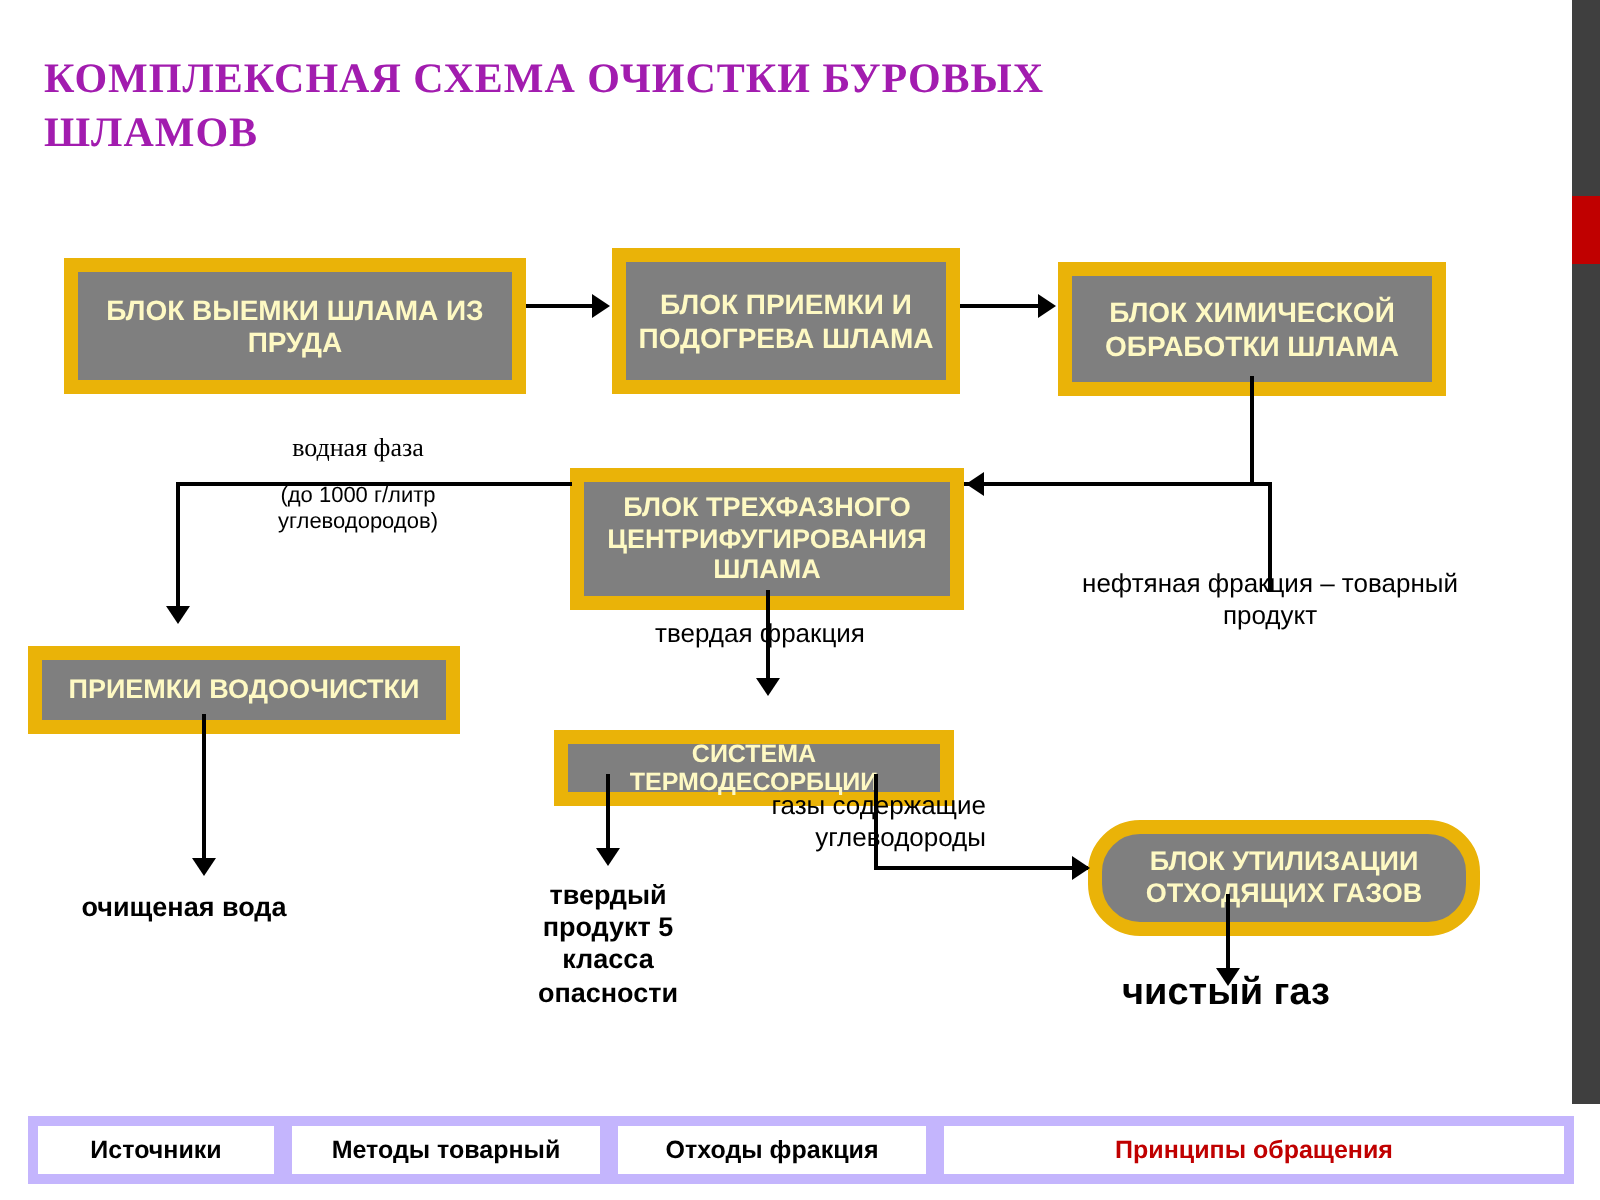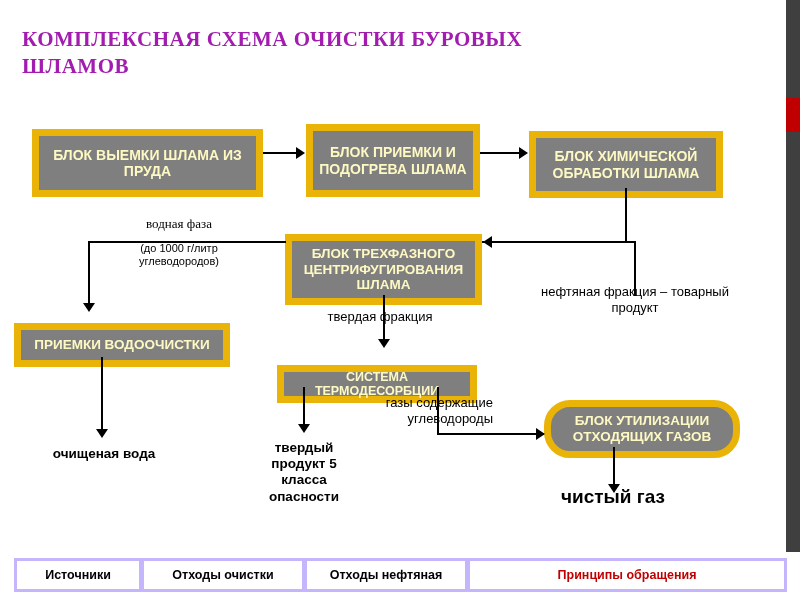--- a/index.html
+++ b/index.html
@@ -81,21 +81,21 @@
     border-right: 9px solid #000000;
   }
 
   
   #tabbar {
     position: absolute; left: 14px; bottom: 8px;
     width: 772px; height: 34px;
     display: flex;
   }
   .tab {
-    border: 3px solid #c4b5fd;
+    border: 5px solid #c4b5fd;
     background: #ffffff;
     margin-right: -1px;
     display: flex; align-items: center; justify-content: center;
     font-size: 12.5px;
     font-weight: bold;
     color: #000000;
     white-space: nowrap;
     padding: 0 6px;
   }
   .tab.active { color: #c00000; }
@@ -114,21 +114,21 @@
 <div class="node" style="left:306px; top:114px; width:174px; height:73px; font-size:14px;">БЛОК ПРИЕМКИ И ПОДОГРЕВА ШЛАМА</div>
 
 <div class="node" style="left:529px; top:121px; width:194px; height:67px; font-size:14px;">БЛОК ХИМИЧЕСКОЙ ОБРАБОТКИ ШЛАМА</div>
 
 <div class="node" style="left:285px; top:224px; width:197px; height:71px; font-size:13.5px;">БЛОК ТРЕХФАЗНОГО ЦЕНТРИФУГИРОВАНИЯ ШЛАМА</div>
 
 <div class="node" style="left:14px; top:313px; width:216px; height:44px; font-size:13.5px;">ПРИЕМКИ ВОДООЧИСТКИ</div>
 
 <div class="node" style="left:277px; top:355px; width:200px; height:38px; font-size:12.5px;">СИСТЕМА ТЕРМОДЕСОРБЦИИ</div>
 
-<div class="node" style="left:544px; top:390px; width:196px; height:58px; font-size:13.5px;border-radius:26px;">БЛОК  УТИЛИЗАЦИИ ОТХОДЯЩИХ ГАЗОВ</div>
+<div class="node" style="left:544px; top:400px; width:196px; height:58px; font-size:13.5px;border-radius:26px;">БЛОК  УТИЛИЗАЦИИ ОТХОДЯЩИХ ГАЗОВ</div>
 
 <div class="hline" style="left:263px; top:152px; width:34px;"></div>
 <div class="arrow-r" style="left:296px; top:147px;"></div>
 
 <div class="hline" style="left:480px; top:152px; width:40px;"></div>
 <div class="arrow-r" style="left:519px; top:147px;"></div>
 
 <div class="vline" style="left:625px; top:188px; height:55px;"></div>
 <div class="hline" style="left:492px; top:241px; width:135px;"></div>
 <div class="arrow-l" style="left:483px; top:236px;"></div>
@@ -157,26 +157,26 @@
 <div class="arrow-d" style="left:608px; top:484px;"></div>
 
 <div class="label" style="left:104px; top:216px; width:150px; font-size:13px;font-family:Liberation Serif, serif;">водная фаза</div>
 
 <div class="label" style="left:100px; top:242px; width:158px; font-size:11px;">(до 1000 г/литр углеводородов)</div>
 
 <div class="label" style="left:300px; top:309px; width:160px; font-size:13px;">твердая фракция</div>
 
 <div class="label" style="left:540px; top:284px; width:190px; font-size:13px;">нефтяная фракция – товарный продукт</div>
 
-<div class="label bold" style="left:24px; top:446px; width:160px; font-size:13.5px;">очищеная вода</div>
+<div class="label bold" style="left:12px; top:446px; width:160px; font-size:13.5px;">очищеная вода</div>
 
 <div class="label bold" style="left:248px; top:440px; width:112px; font-size:13.5px;">твердый продукт 5 класса опасности</div>
 
 <div class="label" style="left:381px; top:395px; width:112px; font-size:13px;text-align:right;">газы содержащие углеводороды</div>
 
 <div class="label bold" style="left:545px; top:486px; width:136px; font-size:19px;">чистый  газ</div>
 
 <div id="tabbar">
   <div class="tab" style="flex:0 0 128px;">Источники</div>
-  <div class="tab" style="flex:0 0 164px;">Отходы очистки</div>
-  <div class="tab" style="flex:0 0 164px;">Отходы нефтяная</div>
+  <div class="tab" style="flex:0 0 164px;">Методы товарный</div>
+  <div class="tab" style="flex:0 0 164px;">Отходы фракция</div>
   <div class="tab active" style="flex:1 1 auto;">Принципы обращения</div>
 </div>
 
 </body></html>

